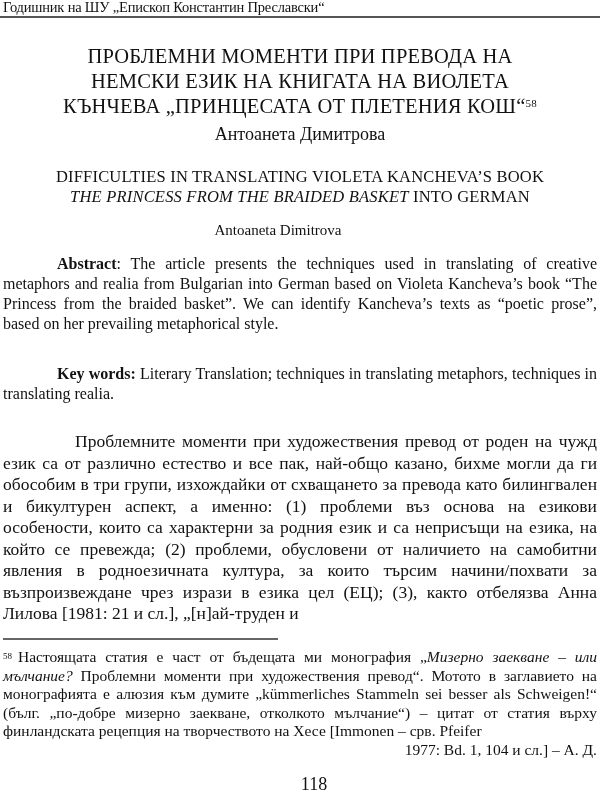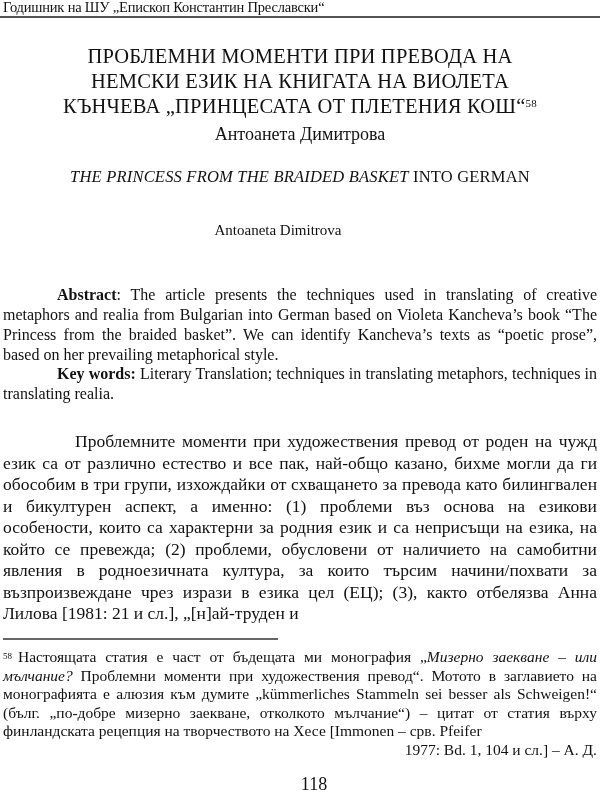--- a/index.html
+++ b/index.html
@@ -9,21 +9,21 @@
   .running-head { left:3px; top:-1px; font-size:14.5px; letter-spacing:-0.2px; white-space:nowrap; }
   .head-rule { left:0; top:16px; width:600px; height:2px; background:#555; }
   .title { left:0; width:600px; top:44px; text-align:center; font-weight:normal;
            font-size:20.5px; line-height:25px; letter-spacing:0.2px; }
   .title sup { font-size:11px; vertical-align:top; position:relative; top:-3px; }
   .author-bg { left:0; width:600px; top:124px; text-align:center; font-size:18px; }
   .en-title { left:0; width:600px; top:167px; text-align:center; font-size:16.5px; line-height:20px; letter-spacing:0.2px; }
   .author-en { left:0; width:556px; top:222px; text-align:center; font-size:15px; }
   .para { left:3px; width:594px; font-size:16px; line-height:20px; text-align:justify; }
   .para .indent { display:inline-block; width:54px; }
-  .abstract { top:254px;margin-top:31px; }
+  .abstract { top:254px; }
   .keywords { top:364px; }
   .body-text { top:431px; font-size:17.5px; line-height:21.5px; }
   .body-text .indent { width:72px; }
   .fn-rule { left:3px; top:638px; width:275px; height:2px; background:#666; }
   .footnote { left:3px; width:594px; top:648px; font-size:15.5px; line-height:18.5px; text-align:justify; }
   .footnote sup { font-size:9px; vertical-align:top; position:relative; top:-1px; margin-right:6px; }
   .fn-last { text-align:right; display:block; }
   .page-num { left:14px; width:600px; top:774px; text-align:center; font-size:18px; }
   b { font-weight:bold; }
 </style>
@@ -35,20 +35,21 @@
 
 <div class="abs title">
   <div>ПРОБЛЕМНИ МОМЕНТИ ПРИ ПРЕВОДА НА</div>
   <div>НЕМСКИ ЕЗИК НА КНИГАТА НА ВИОЛЕТА</div>
   <div><span>КЪНЧЕВА „ПРИНЦЕСАТА ОТ ПЛЕТЕНИЯ КОШ“</span><sup>58</sup></div>
 </div>
 
 <div class="abs author-bg">Антоанета Димитрова</div>
 
 <div class="abs en-title">
+  <div>DIFFICULTIES IN TRANSLATING VIOLETA KANCHEVA’S BOOK</div>
   <div><i>THE PRINCESS FROM THE BRAIDED BASKET</i><span> INTO GERMAN</span></div>
 </div>
 
 <div class="abs author-en">Antoaneta Dimitrova</div>
 
 <div class="abs para abstract"><span class="indent"></span><b>Abstract</b><span>: The article presents the techniques used in translating of creative metaphors and realia from Bulgarian into German based on Violeta Kancheva’s book “The Princess from the braided basket”. We can identify Kancheva’s texts as “poetic prose”, based on her prevailing metaphorical style.</span></div>
 
 <div class="abs para keywords"><span class="indent"></span><b>Key words:</b><span> Literary Translation; techniques in translating metaphors, techniques in translating realia.</span></div>
 
 <div class="abs para body-text"><span class="indent"></span><span>Проблемните моменти при художествения превод от роден на чужд език са от различно естество и все пак, най-общо казано, бихме могли да ги обособим в три групи, изхождайки от схващането за превода като билингвален и бикултурен аспект, а именно: (1) проблеми въз основа на езикови особености, които са характерни за родния език и са неприсъщи на езика, на който се превежда; (2) проблеми, обусловени от наличието на самобитни явления в родноезичната култура, за които търсим начини/похвати за възпроизвеждане чрез изрази в езика цел (ЕЦ); (3), както отбелязва Анна Лилова [1981: 21 и сл.], „[н]ай-труден и</span></div>

